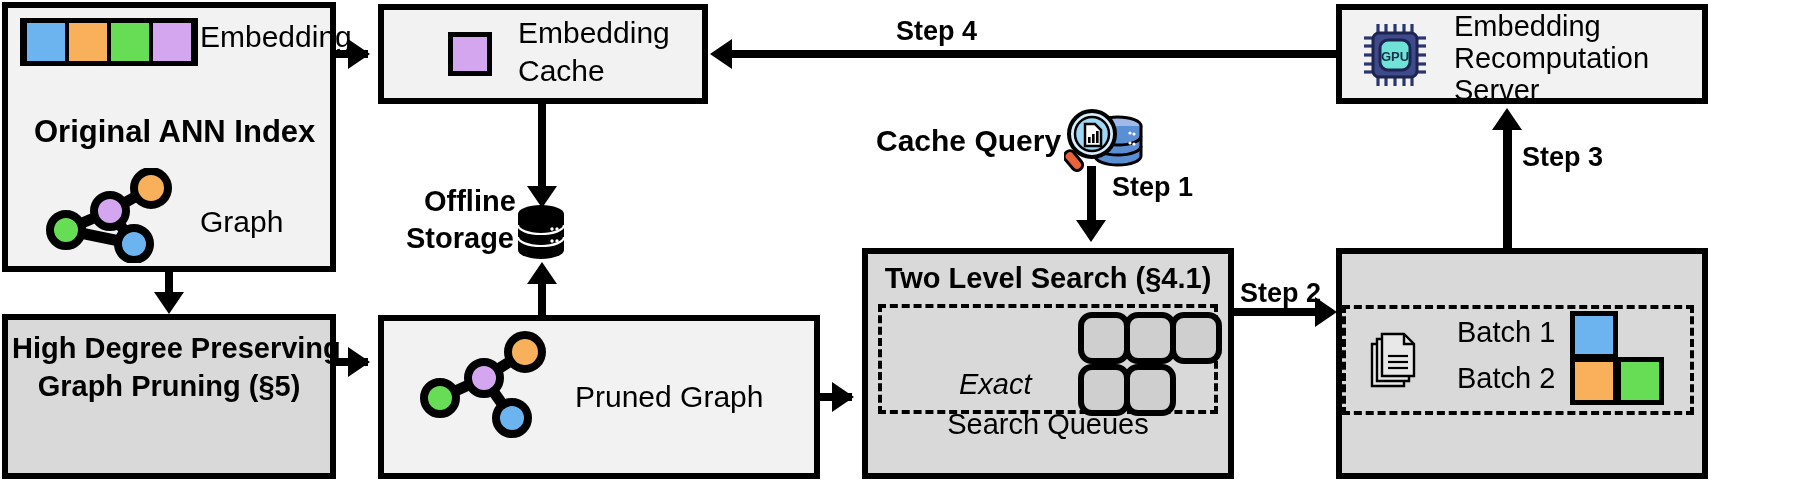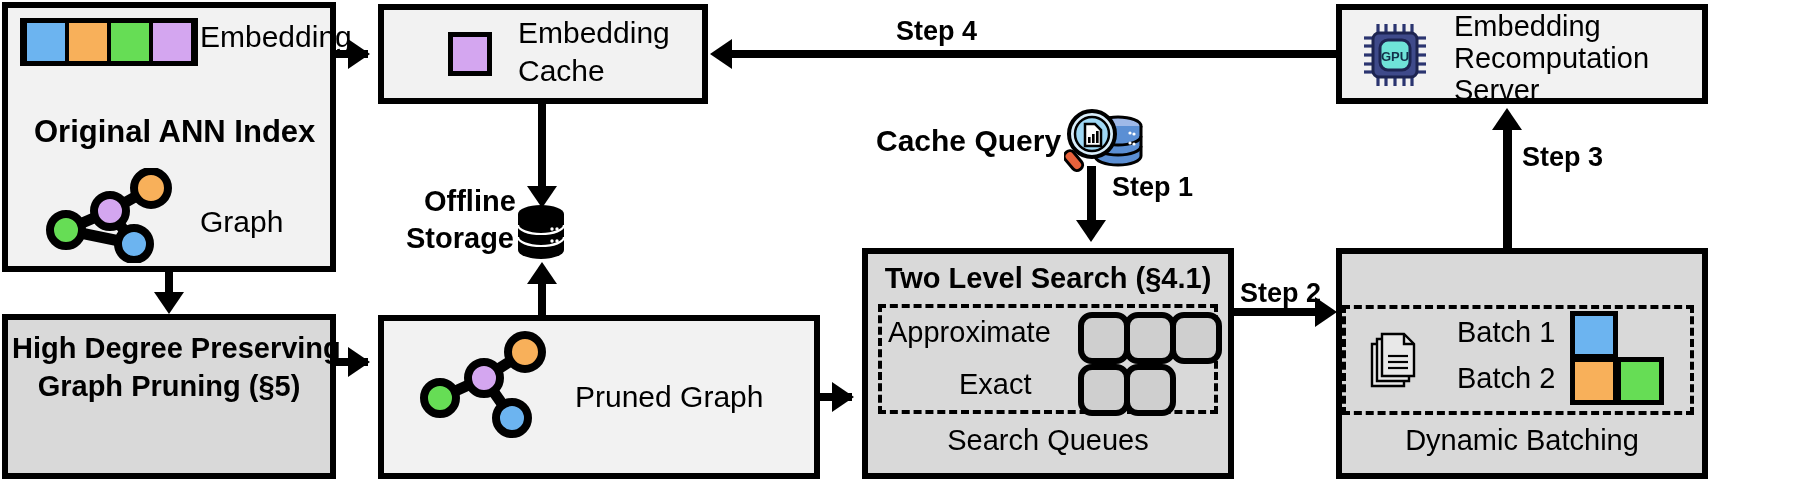--- a/index.html
+++ b/index.html
@@ -172,30 +172,29 @@
   <div class="arr" style="left:1087px;top:166px;width:9px;height:62px;"></div>
   <div class="ah ah-d" style="left:1076px;top:220px;"></div>
   <div class="lbl b" style="left:1112px;top:172px;font-size:27px;">Step 1</div>
 
   <div class="box grey" style="left:862px;top:248px;width:372px;height:231px;">
   </div>
   <div class="lbl b" style="left:872px;top:262px;width:352px;text-align:center;font-size:29px;">Two Level Search (§4.1)</div>
 
   <div class="dash" style="left:878px;top:304px;width:340px;height:110px;"></div>
 
-  <div class="lbl" style="left:888px;top:316px;font-size:29px;">Approximate</div>
   <div class="slot" style="left:1078px;top:312px;"></div>
   <div class="slot" style="left:1124px;top:312px;"></div>
   <div class="slot" style="left:1170px;top:312px;"></div>
 
-  <div class="lbl" style="left:959px;top:368px;font-size:29px;">Exact</div>
+  <div class="lbl" style="left:959px;top:368px;font-size:29px;font-style:italic;">Exact</div>
   <div class="slot" style="left:1078px;top:364px;"></div>
   <div class="slot" style="left:1124px;top:364px;"></div>
 
-  <div class="lbl" style="left:872px;top:424px;width:352px;text-align:center;font-size:29px;">Search Queues</div>
+  <div class="lbl" style="left:872px;top:408px;width:352px;text-align:center;font-size:29px;">Search Queues</div>
 
   <div class="arr" style="left:1234px;top:308px;width:92px;height:8px;"></div>
   <div class="ah ah-r" style="left:1315px;top:297px;"></div>
   <div class="lbl b" style="left:1240px;top:278px;font-size:27px;">Step 2</div>
 
   <div class="box grey" style="left:1336px;top:248px;width:372px;height:231px;">
   </div>
 
   <div class="dash" style="left:1342px;top:305px;width:352px;height:110px;"></div>
 
@@ -213,21 +212,20 @@
     </g>
   </svg>
 
   <div class="lbl" style="left:1457px;top:316px;font-size:29px;">Batch 1</div>
   <div class="sq" style="left:1570px;top:311px;width:48px;height:48px;background:#6cb4f0;"></div>
 
   <div class="lbl" style="left:1457px;top:362px;font-size:29px;">Batch 2</div>
   <div class="sq" style="left:1570px;top:357px;width:48px;height:48px;background:#f8b05a;"></div>
   <div class="sq" style="left:1616px;top:357px;width:48px;height:48px;background:#66dd55;"></div>
 
-  <div class="lbl" style="left:1346px;top:424px;width:352px;text-align:center;font-size:29px;">Dynamic Batching</div>
 
   <div class="arr" style="left:1503px;top:128px;width:9px;height:120px;"></div>
   <div class="ah ah-u" style="left:1492px;top:108px;"></div>
   <div class="lbl b" style="left:1522px;top:142px;font-size:27px;">Step 3</div>
 
   <div class="box" style="left:1336px;top:4px;width:372px;height:100px;">
   </div>
 
   <svg class="gsvg" style="left:1362px;top:22px;" width="66" height="66" viewBox="0 0 66 66">
     <g stroke="#2b3570" stroke-width="3.2">

